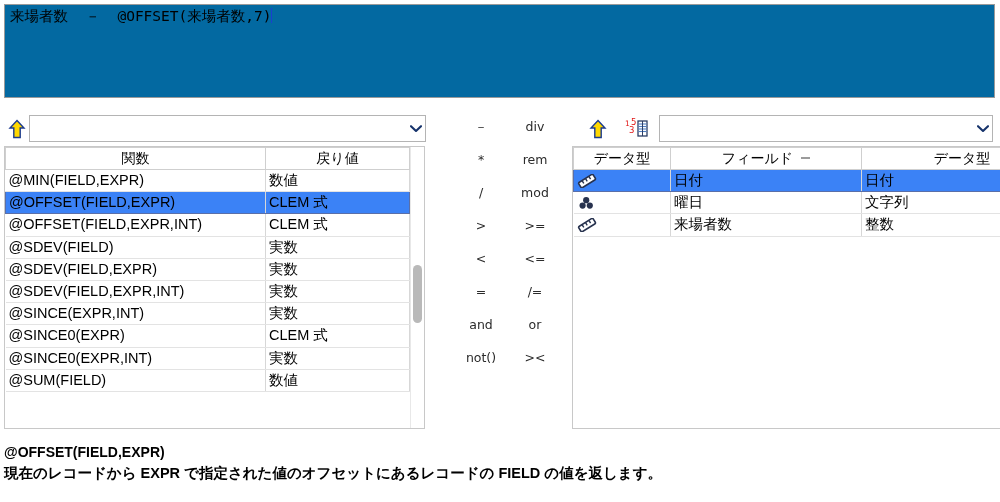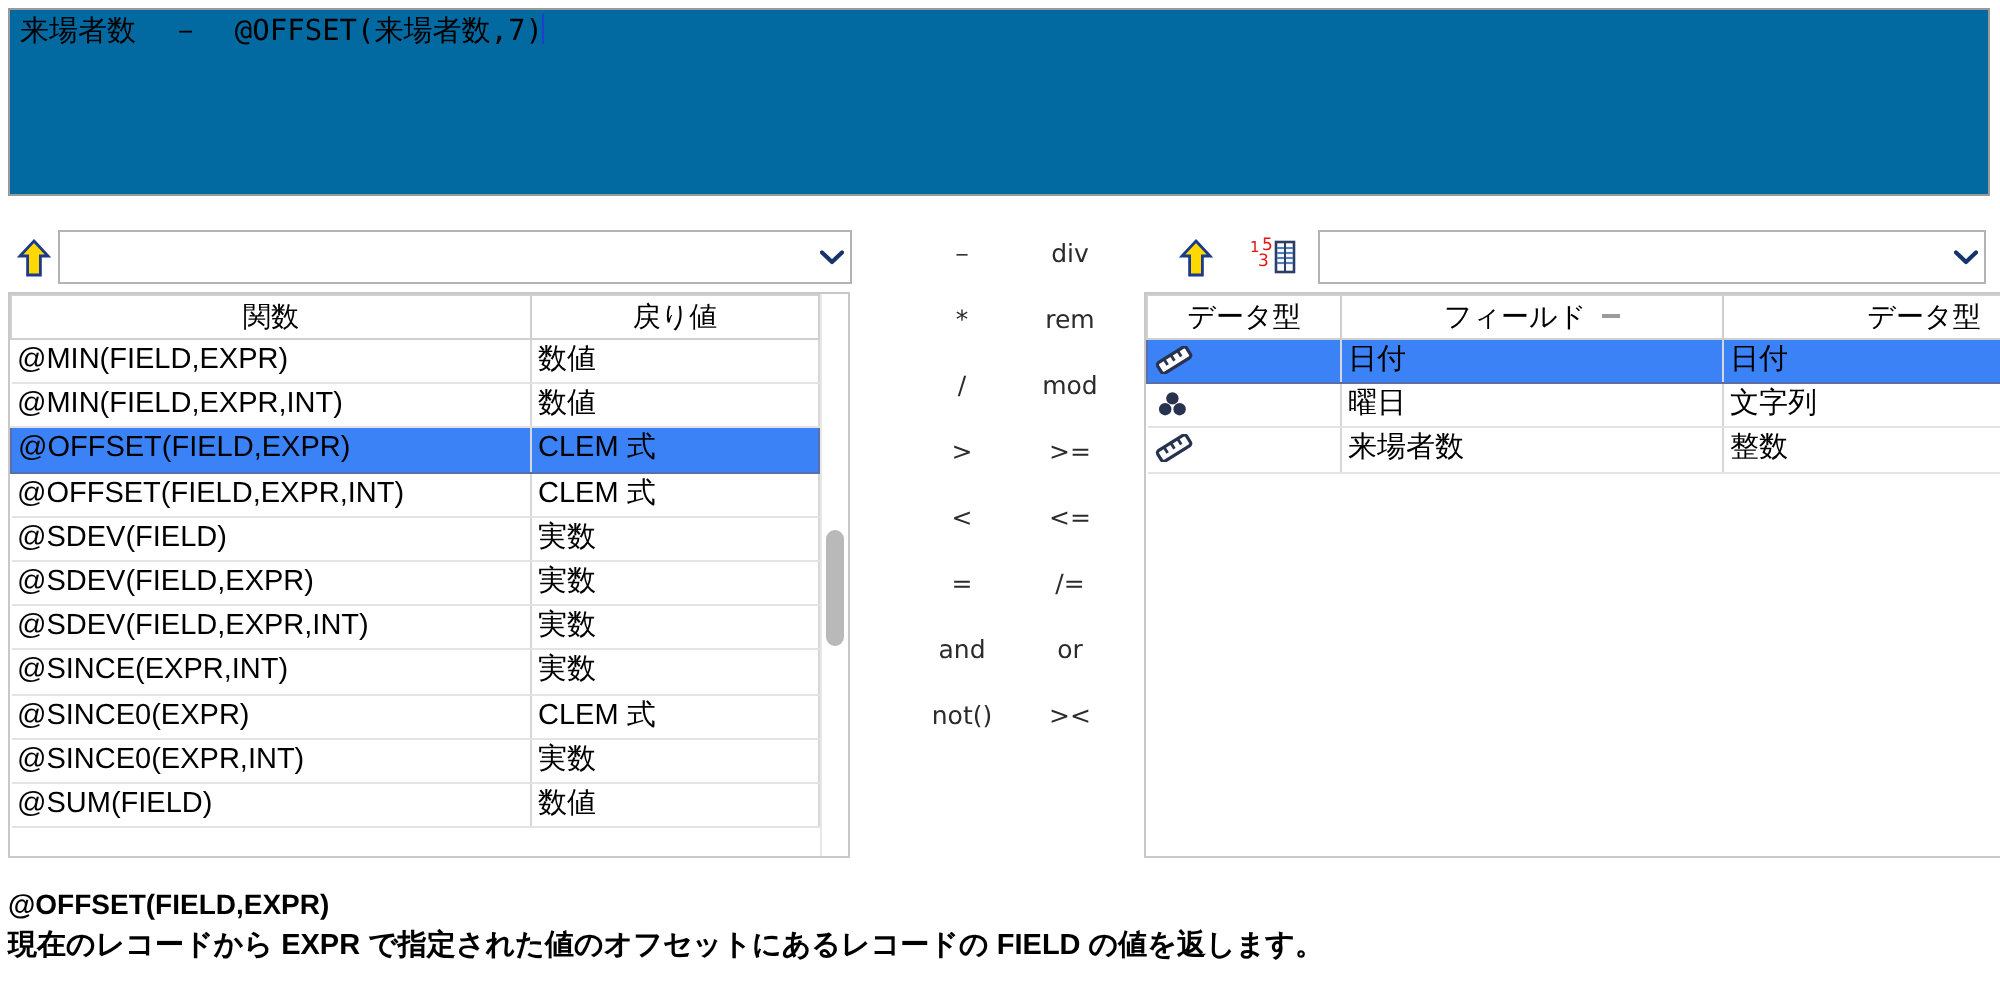--- a/index.html
+++ b/index.html
@@ -228,24 +228,20 @@
     <table class="grid">
       <thead>
         <tr>
           <th class="c1">関数</th>
           <th class="c2">戻り値</th>
         </tr>
       </thead>
       <tbody id="func-rows">
           <tr>
             <td>@MIN(FIELD,EXPR)</td>
-            <td>数値</td>
-          </tr>
-          <tr>
-            <td>@MIN(FIELD,EXPR,INT)</td>
             <td>数値</td>
           </tr>
           <tr class="selected">
             <td>@OFFSET(FIELD,EXPR)</td>
             <td>CLEM 式</td>
           </tr>
           <tr>
             <td>@OFFSET(FIELD,EXPR,INT)</td>
             <td>CLEM 式</td>
           </tr>

